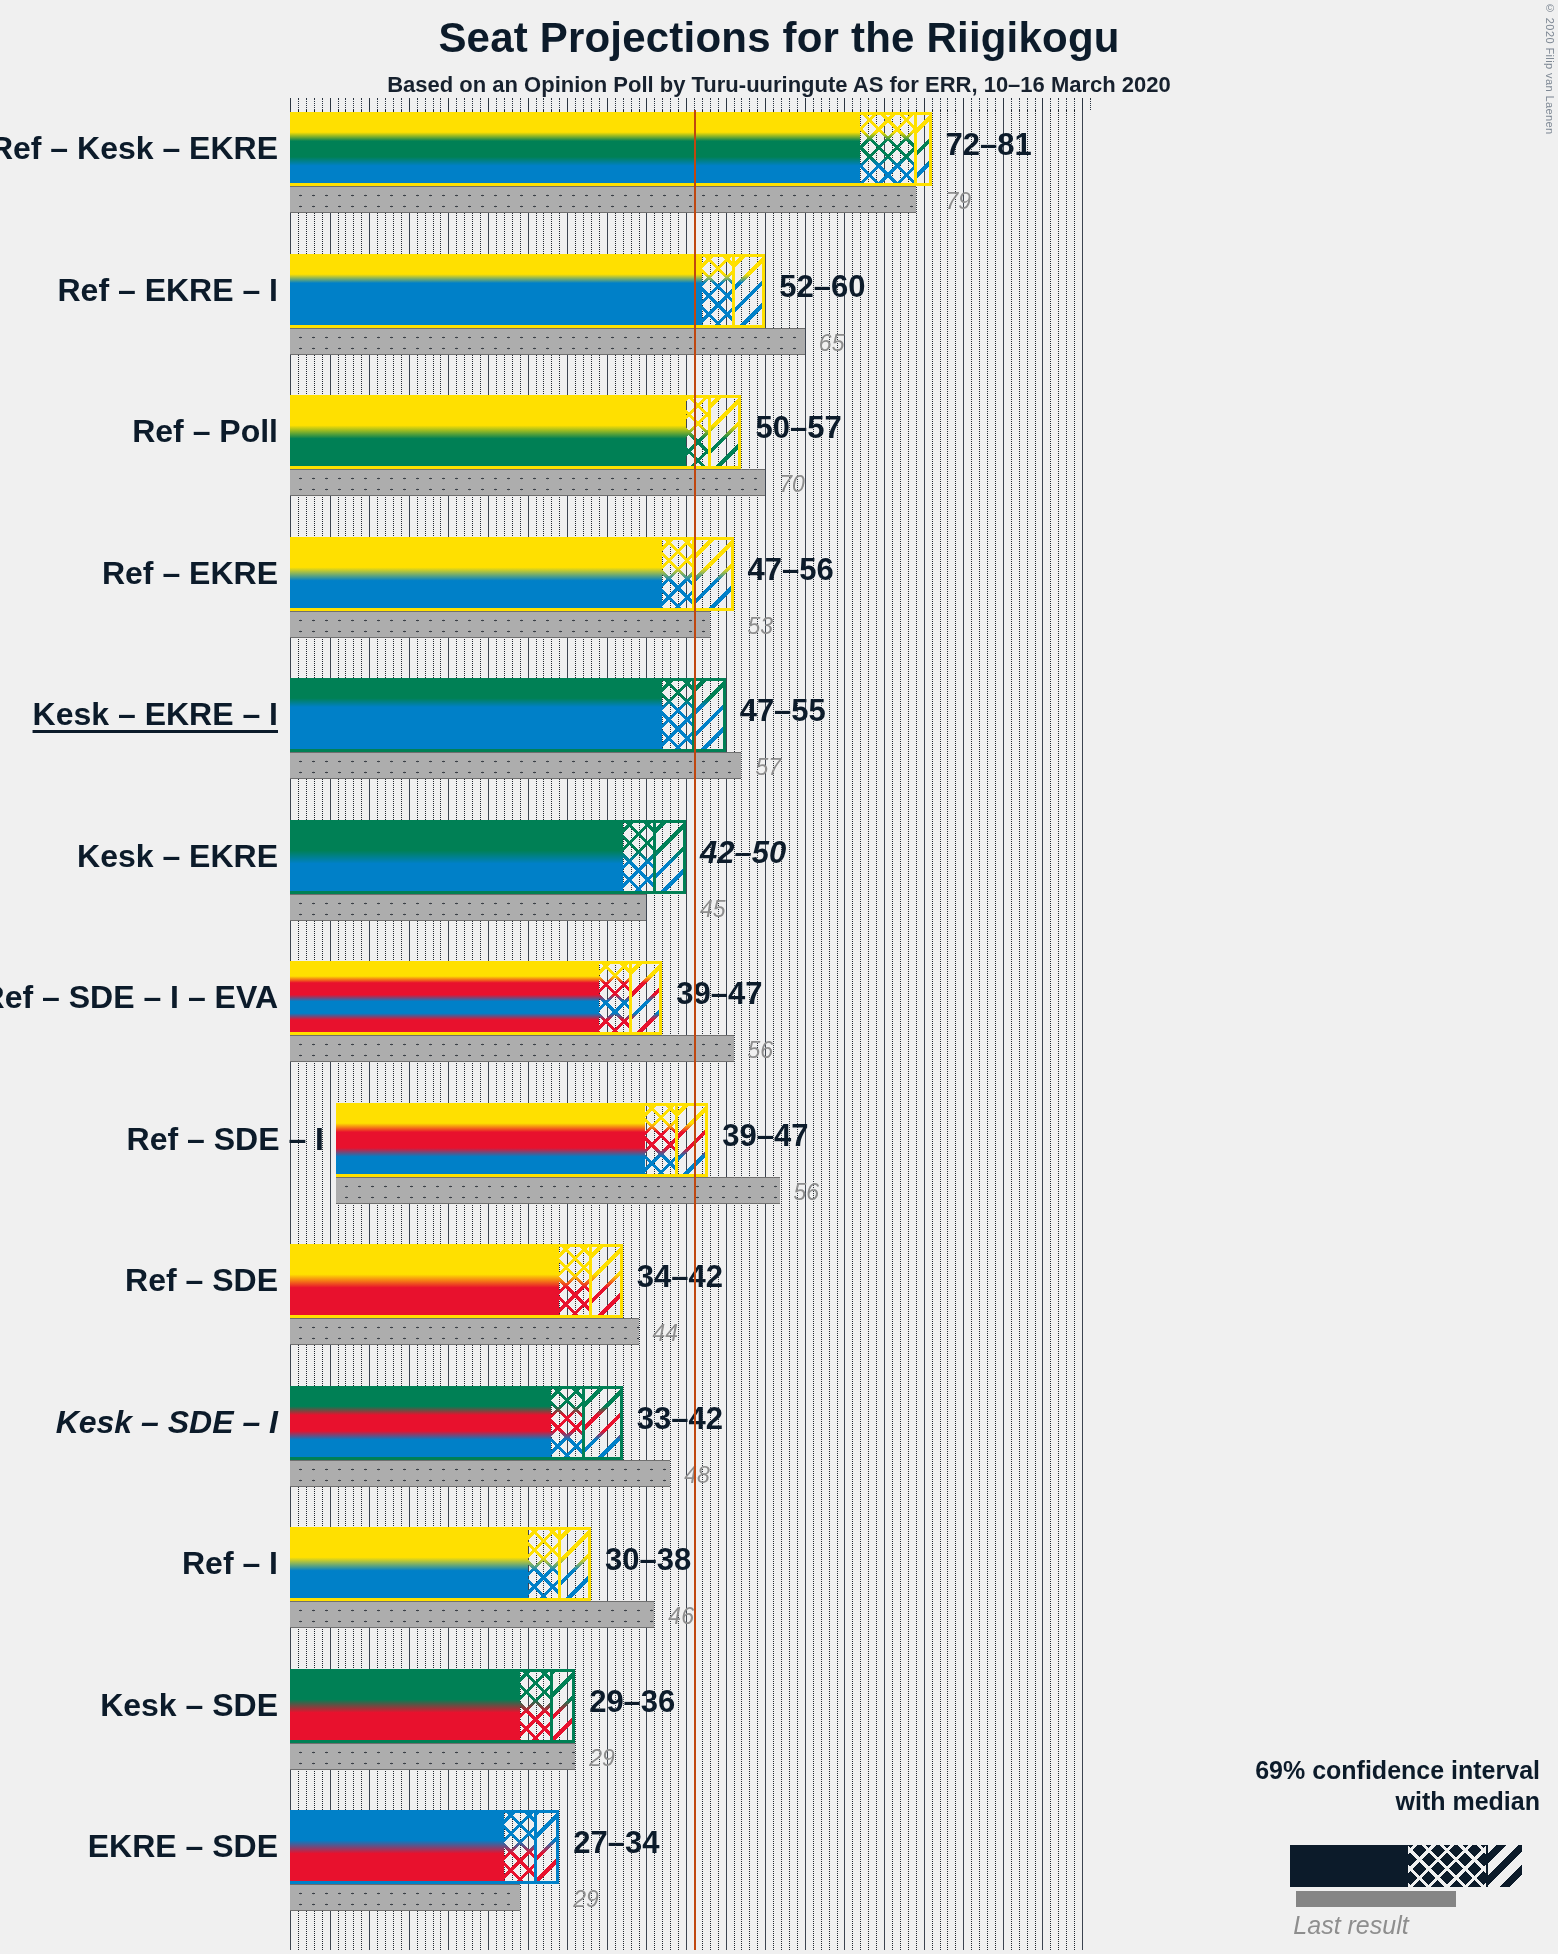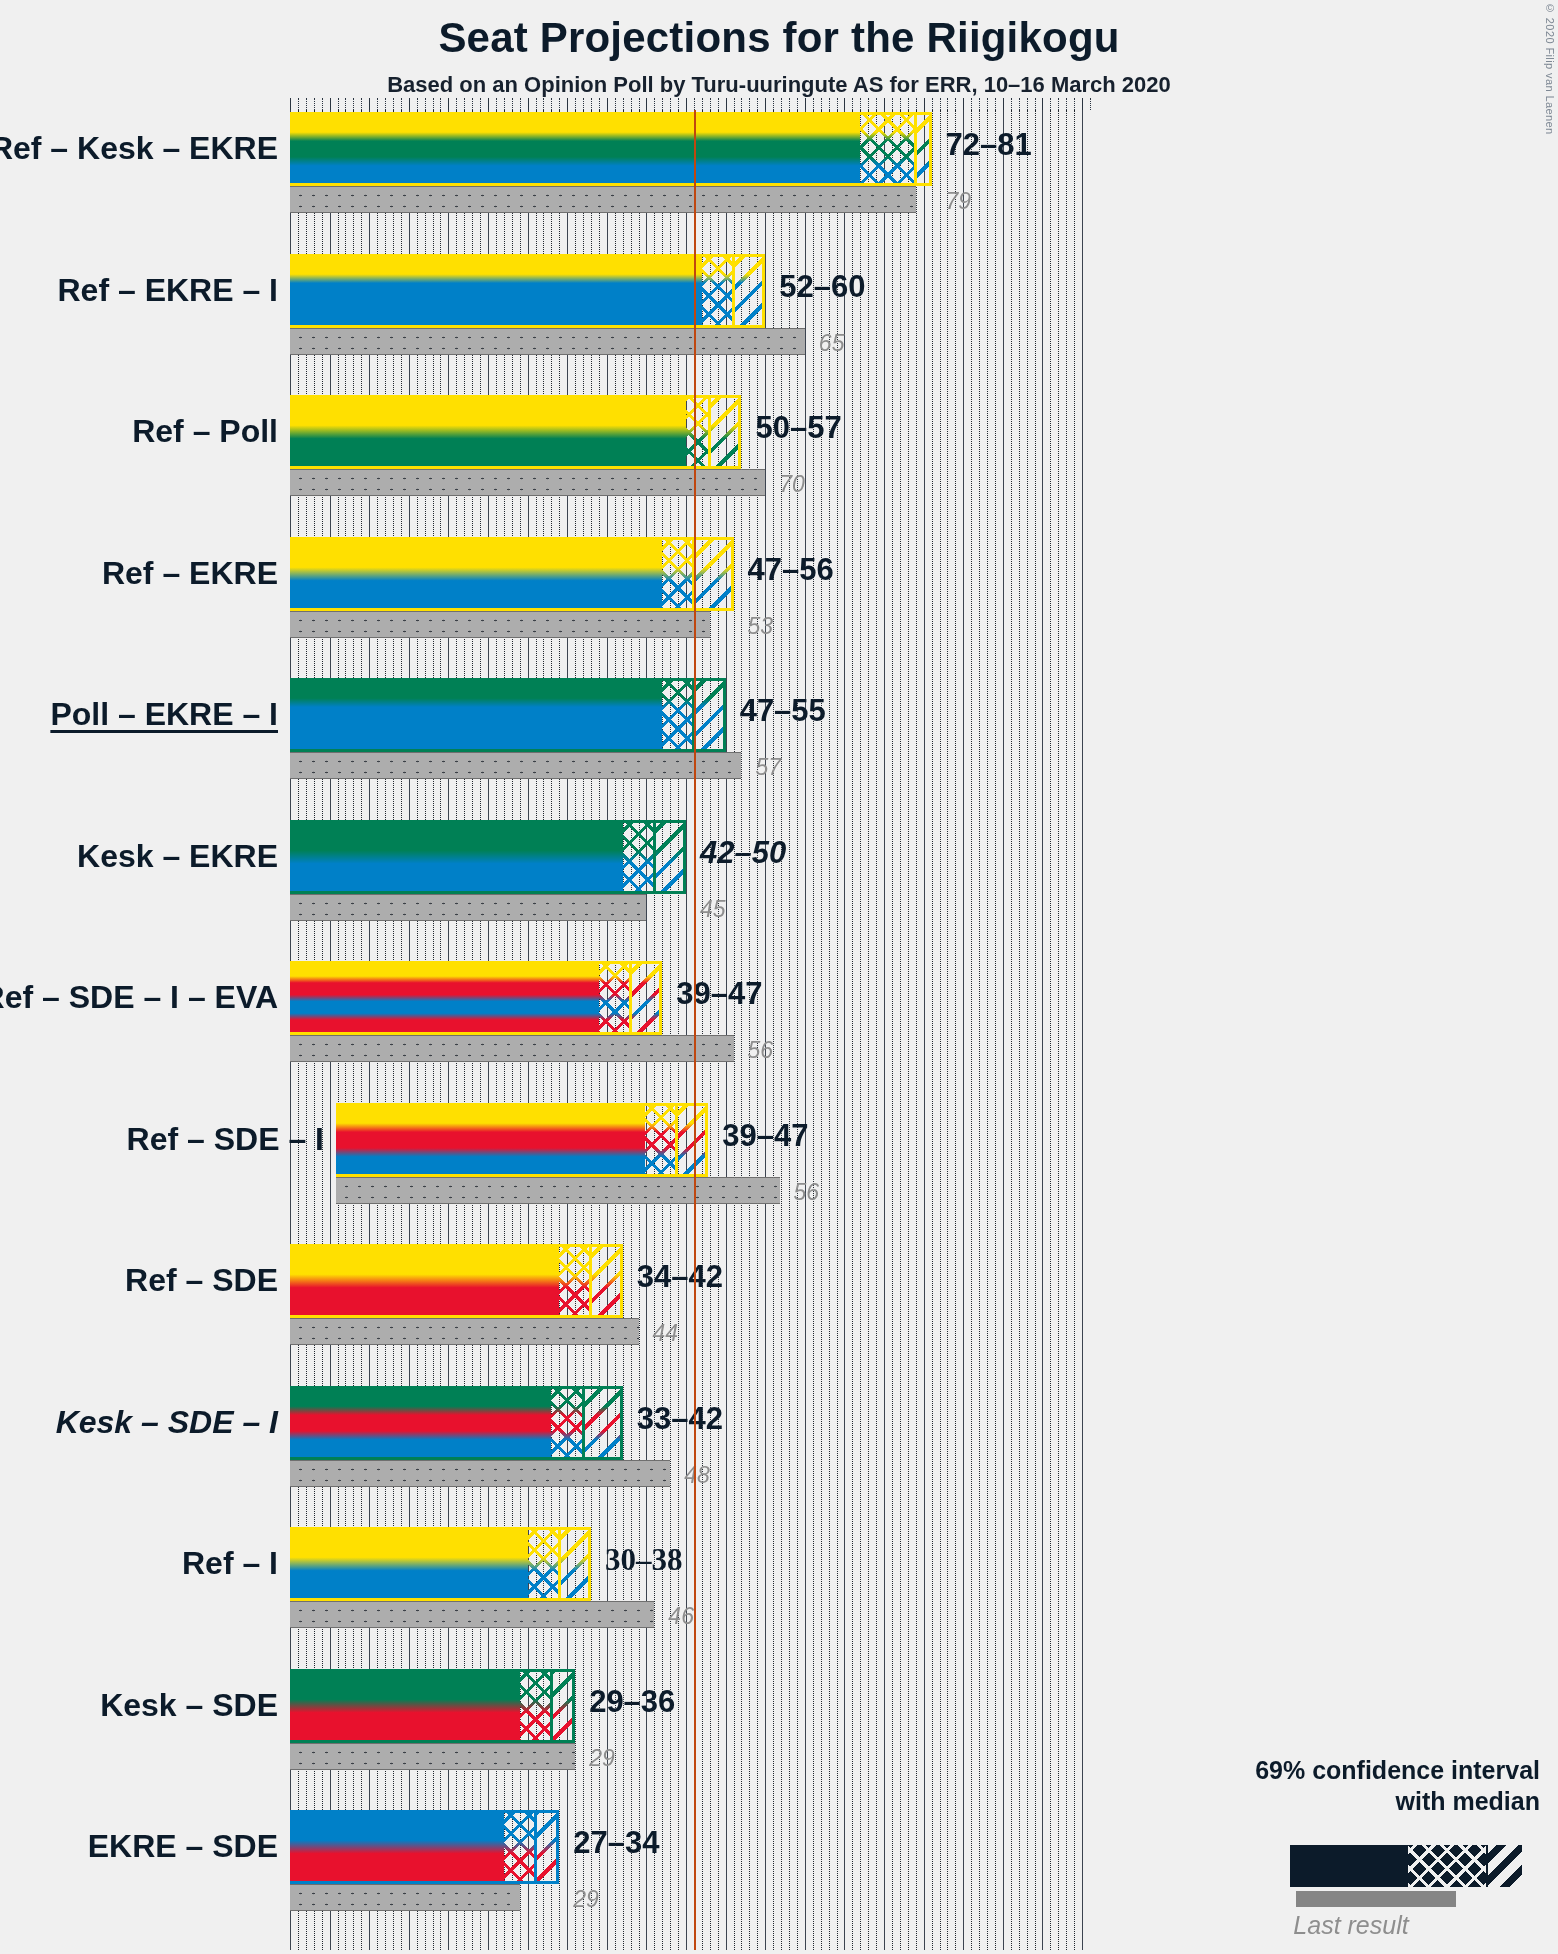--- a/index.html
+++ b/index.html
@@ -360,21 +360,21 @@
         <div class="lastbar" style="left: 0px; top: 74px; width: 451.485px; height: 25px;">
           <div class="dots"></div>
         </div>
         <div class="bar" style="left: 0px; top: 0px; width: 435.644px; height: 74px;">
           <div class="fill" style="width: 372.277px; background: linear-gradient(rgb(0, 128, 85) 6%, rgb(0, 128, 85) 27.3%, rgb(0, 128, 200) 39.3%, rgb(0, 128, 200) 60.7%, rgb(0, 128, 200) 72.7%, rgb(0, 128, 200) 94%);"></div>
           <div class="ci" style="left: 372.277px; width: 31.6832px; background: linear-gradient(rgb(0, 128, 85) 6%, rgb(0, 128, 85) 27.3%, rgb(0, 128, 200) 39.3%, rgb(0, 128, 200) 60.7%, rgb(0, 128, 200) 72.7%, rgb(0, 128, 200) 94%); mask-image: repeating-linear-gradient(45deg, rgb(0, 0, 0) 0px, rgb(0, 0, 0) 3px, transparent 3px, transparent 13px), repeating-linear-gradient(-45deg, rgb(0, 0, 0) 0px, rgb(0, 0, 0) 3px, transparent 3px, transparent 13px);"></div>
           <div class="ci" style="left: 403.96px; width: 31.6832px; background: linear-gradient(rgb(0, 128, 85) 6%, rgb(0, 128, 85) 27.3%, rgb(0, 128, 200) 39.3%, rgb(0, 128, 200) 60.7%, rgb(0, 128, 200) 72.7%, rgb(0, 128, 200) 94%); mask-image: repeating-linear-gradient(-45deg, rgb(0, 0, 0) 0px, rgb(0, 0, 0) 4px, transparent 4px, transparent 16px);"></div>
           <div class="barbox" style="width: 435.644px; border-top: 3px solid rgb(0, 128, 85); border-right: 3px solid rgb(0, 128, 85); border-bottom: 3px solid rgb(0, 128, 85); border-left: none; border-image: initial; box-sizing: border-box;"></div>
           <div style="position: absolute; left: 402.46px; top: 0px; bottom: 0px; width: 3px; background: rgb(0, 128, 85);"></div>
         </div>
-        <div class="rowlabel gov" style="top: 18px;">Poll – EKRE – I</div>
+        <div class="rowlabel gov" style="top: 18px;">Kesk – EKRE – I</div>
         <div class="valrange" style="left: 449.644px; top: 15px;">47–55</div>
         <div class="vallast" style="left: 465.485px; top: 76px;">57</div>
       </div>
       <div class="row" style="top: 709.692px; height: 141.538px;">
         <div class="lastbar" style="left: 0px; top: 74px; width: 356.436px; height: 25px;">
           <div class="dots"></div>
         </div>
         <div class="bar" style="left: 0px; top: 0px; width: 396.04px; height: 74px;">
           <div class="fill" style="width: 332.673px; background: linear-gradient(rgb(0, 128, 85) 9%, rgb(0, 128, 85) 41%, rgb(0, 128, 200) 59%, rgb(0, 128, 200) 91%);"></div>
           <div class="ci" style="left: 332.673px; width: 31.6832px; background: linear-gradient(rgb(0, 128, 85) 9%, rgb(0, 128, 85) 41%, rgb(0, 128, 200) 59%, rgb(0, 128, 200) 91%); mask-image: repeating-linear-gradient(45deg, rgb(0, 0, 0) 0px, rgb(0, 0, 0) 3px, transparent 3px, transparent 13px), repeating-linear-gradient(-45deg, rgb(0, 0, 0) 0px, rgb(0, 0, 0) 3px, transparent 3px, transparent 13px);"></div>
@@ -451,21 +451,21 @@
           <div class="dots"></div>
         </div>
         <div class="bar" style="left: 0px; top: 0px; width: 300.99px; height: 74px;">
           <div class="fill" style="width: 237.624px; background: linear-gradient(rgb(255, 224, 0) 9%, rgb(255, 224, 0) 41%, rgb(0, 128, 200) 59%, rgb(0, 128, 200) 91%);"></div>
           <div class="ci" style="left: 237.624px; width: 31.6832px; background: linear-gradient(rgb(255, 224, 0) 9%, rgb(255, 224, 0) 41%, rgb(0, 128, 200) 59%, rgb(0, 128, 200) 91%); mask-image: repeating-linear-gradient(45deg, rgb(0, 0, 0) 0px, rgb(0, 0, 0) 3px, transparent 3px, transparent 13px), repeating-linear-gradient(-45deg, rgb(0, 0, 0) 0px, rgb(0, 0, 0) 3px, transparent 3px, transparent 13px);"></div>
           <div class="ci" style="left: 269.307px; width: 31.6832px; background: linear-gradient(rgb(255, 224, 0) 9%, rgb(255, 224, 0) 41%, rgb(0, 128, 200) 59%, rgb(0, 128, 200) 91%); mask-image: repeating-linear-gradient(-45deg, rgb(0, 0, 0) 0px, rgb(0, 0, 0) 4px, transparent 4px, transparent 16px);"></div>
           <div class="barbox" style="width: 300.99px; border-top: 3px solid rgb(255, 224, 0); border-right: 3px solid rgb(255, 224, 0); border-bottom: 3px solid rgb(255, 224, 0); border-left: none; border-image: initial; box-sizing: border-box;"></div>
           <div style="position: absolute; left: 267.807px; top: 0px; bottom: 0px; width: 3px; background: rgb(255, 224, 0);"></div>
         </div>
         <div class="rowlabel" style="top: 18px;">Ref – I</div>
-        <div class="valrange" style="left: 314.99px; top: 15px; font-family: Liberation Serif, serif;">30–38</div>
+        <div class="valrange" style="left: 314.99px; top: 15px;">30–38</div>
         <div class="vallast" style="left: 378.356px; top: 76px;">46</div>
       </div>
       <div class="row" style="top: 1558.92px; height: 141.538px;">
         <div class="lastbar" style="left: 0px; top: 74px; width: 285.149px; height: 25px;">
           <div class="dots"></div>
         </div>
         <div class="bar" style="left: 0px; top: 0px; width: 285.149px; height: 74px;">
           <div class="fill" style="width: 229.703px; background: linear-gradient(rgb(0, 128, 85) 9%, rgb(0, 128, 85) 41%, rgb(232, 17, 45) 59%, rgb(232, 17, 45) 91%);"></div>
           <div class="ci" style="left: 229.703px; width: 31.6832px; background: linear-gradient(rgb(0, 128, 85) 9%, rgb(0, 128, 85) 41%, rgb(232, 17, 45) 59%, rgb(232, 17, 45) 91%); mask-image: repeating-linear-gradient(45deg, rgb(0, 0, 0) 0px, rgb(0, 0, 0) 3px, transparent 3px, transparent 13px), repeating-linear-gradient(-45deg, rgb(0, 0, 0) 0px, rgb(0, 0, 0) 3px, transparent 3px, transparent 13px);"></div>
           <div class="ci" style="left: 261.386px; width: 23.7624px; background: linear-gradient(rgb(0, 128, 85) 9%, rgb(0, 128, 85) 41%, rgb(232, 17, 45) 59%, rgb(232, 17, 45) 91%); mask-image: repeating-linear-gradient(-45deg, rgb(0, 0, 0) 0px, rgb(0, 0, 0) 4px, transparent 4px, transparent 16px);"></div>

